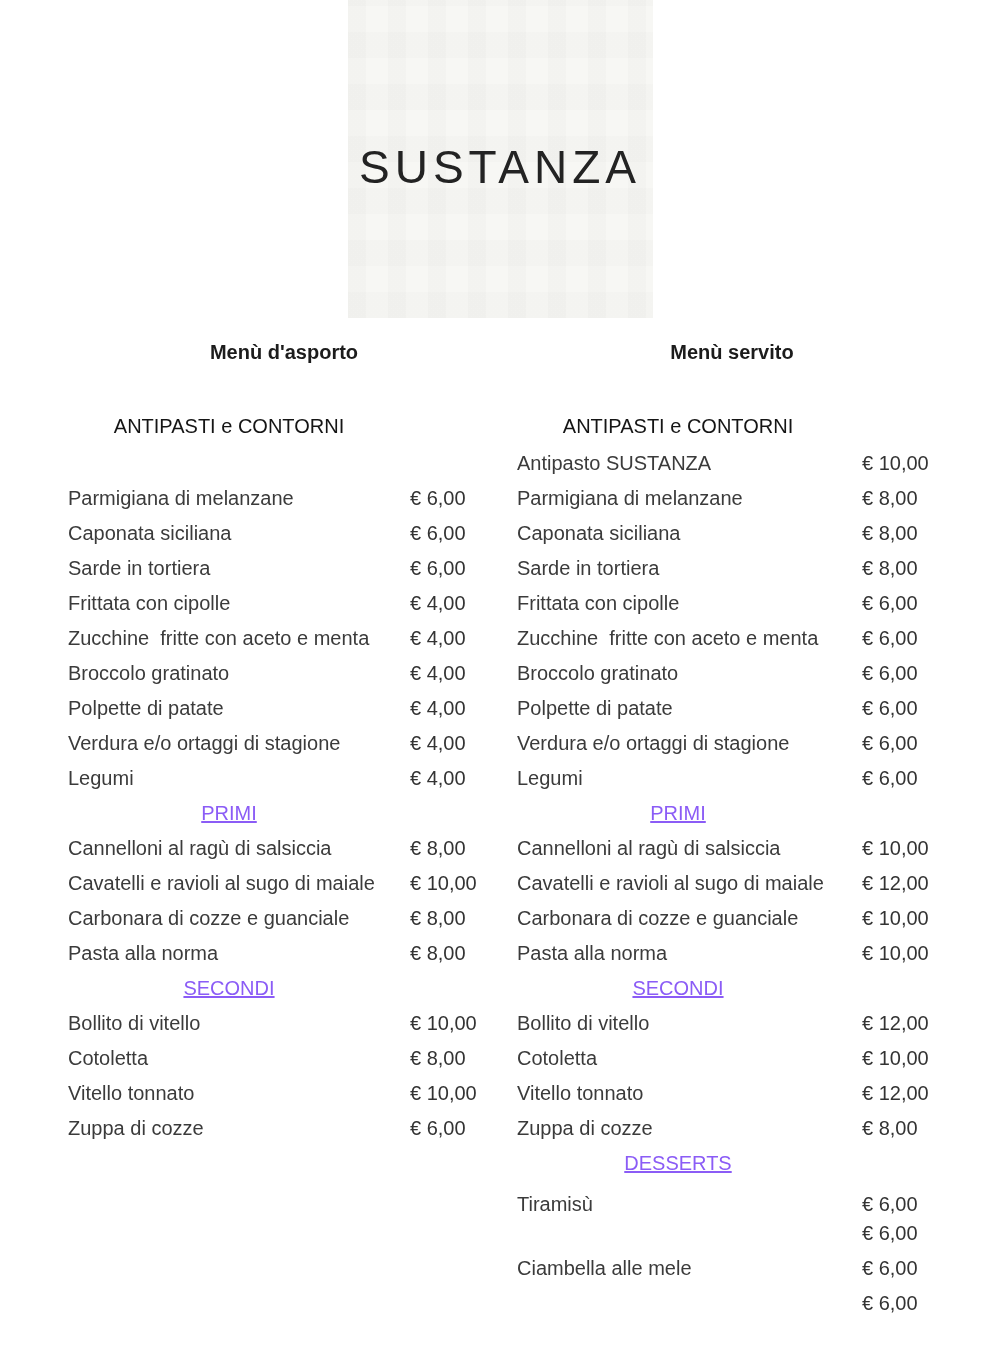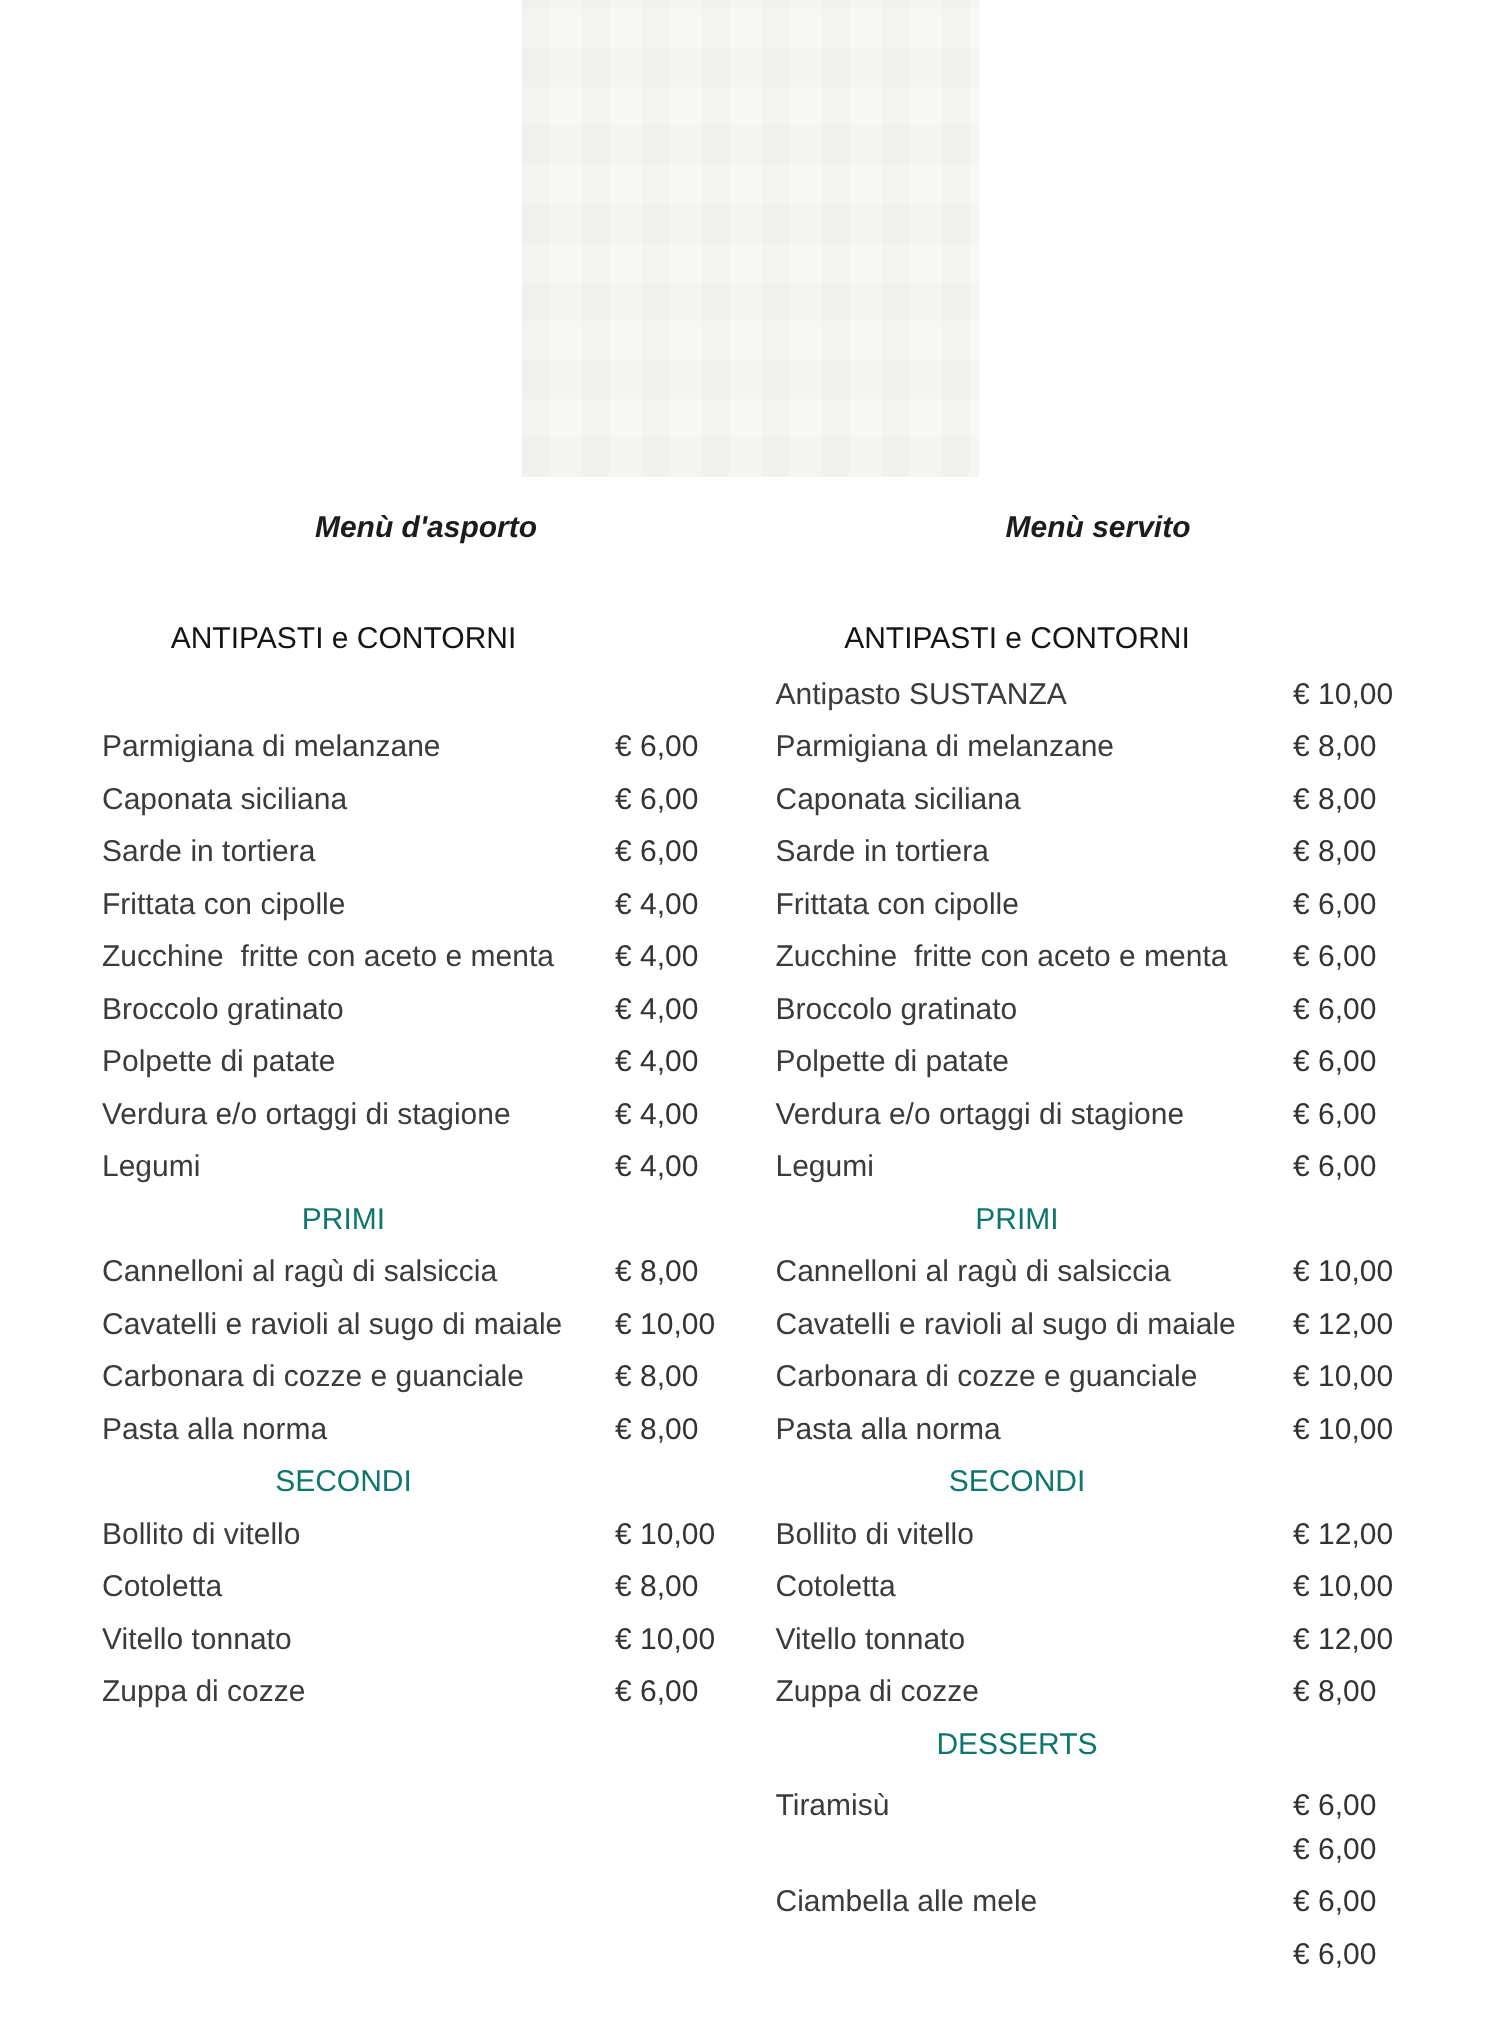--- a/index.html
+++ b/index.html
@@ -43,21 +43,20 @@
     white-space: pre;
   }
 
   .col-title {
     position: absolute;
     top: 340px; height: 24px; line-height: 24px;
     text-align: center;
     font-size: 20px;
     font-weight: 700;
     color: #1c1c1c;
-    font-style: italic;
   }
   .col-title.t0 { left: 68px;  width: 432px; }
   .col-title.t1 { left: 517px; width: 430px; }
 
   .top-section {
     position: absolute;
     top: 414px; height: 24px; line-height: 24px;
     text-align: center;
     font-size: 20px;
     font-weight: 400;
@@ -76,37 +75,39 @@
     color: #3b3b3b;
     white-space: pre;
   }
   .price {
     font-size: 20px;
     color: #333333;
     white-space: pre;
   }
   .section-label {
     font-size: 20px;
-    color: #0f766e;
-    text-align: center;
-    white-space: pre;
+    color: #8b5cf6;
+    text-align: center;
+    white-space: pre;
+    text-decoration: underline;
   }
   .c0 .name  { left: 68px; }
   .c0 .price { left: 410px; }
   .c0 .section-label { left: 68px; width: 322px; }
   .c1 .name  { left: 517px; }
   .c1 .price { left: 862px; }
   .c1 .section-label { left: 517px; width: 322px; }
 </style>
 </head>
 <body>
 
 <div class="page">
   <div class="band"></div>
 
+  <div class="brand">SUSTANZA</div>
 
   <div class="col-title t0">Menù d'asporto</div>
   <div class="col-title t1">Menù servito</div>
 
   <div class="top-section s0">ANTIPASTI e CONTORNI</div>
   <div class="top-section s1">ANTIPASTI e CONTORNI</div>
 
   <div class="rows">
       <div class="row c0" style="top: 35px;">
         <span class="name">Parmigiana di melanzane</span>

